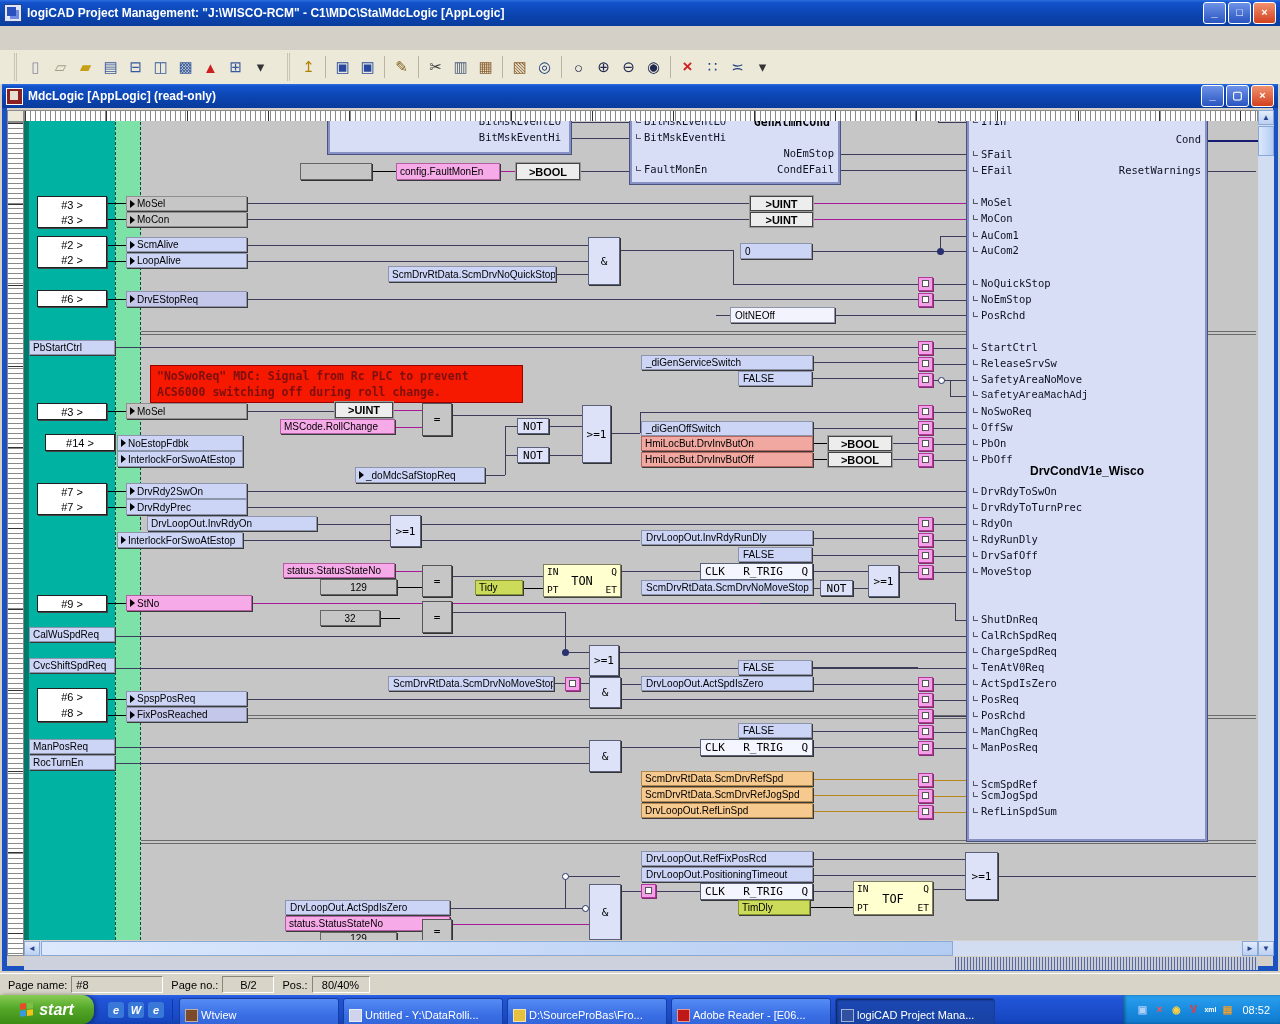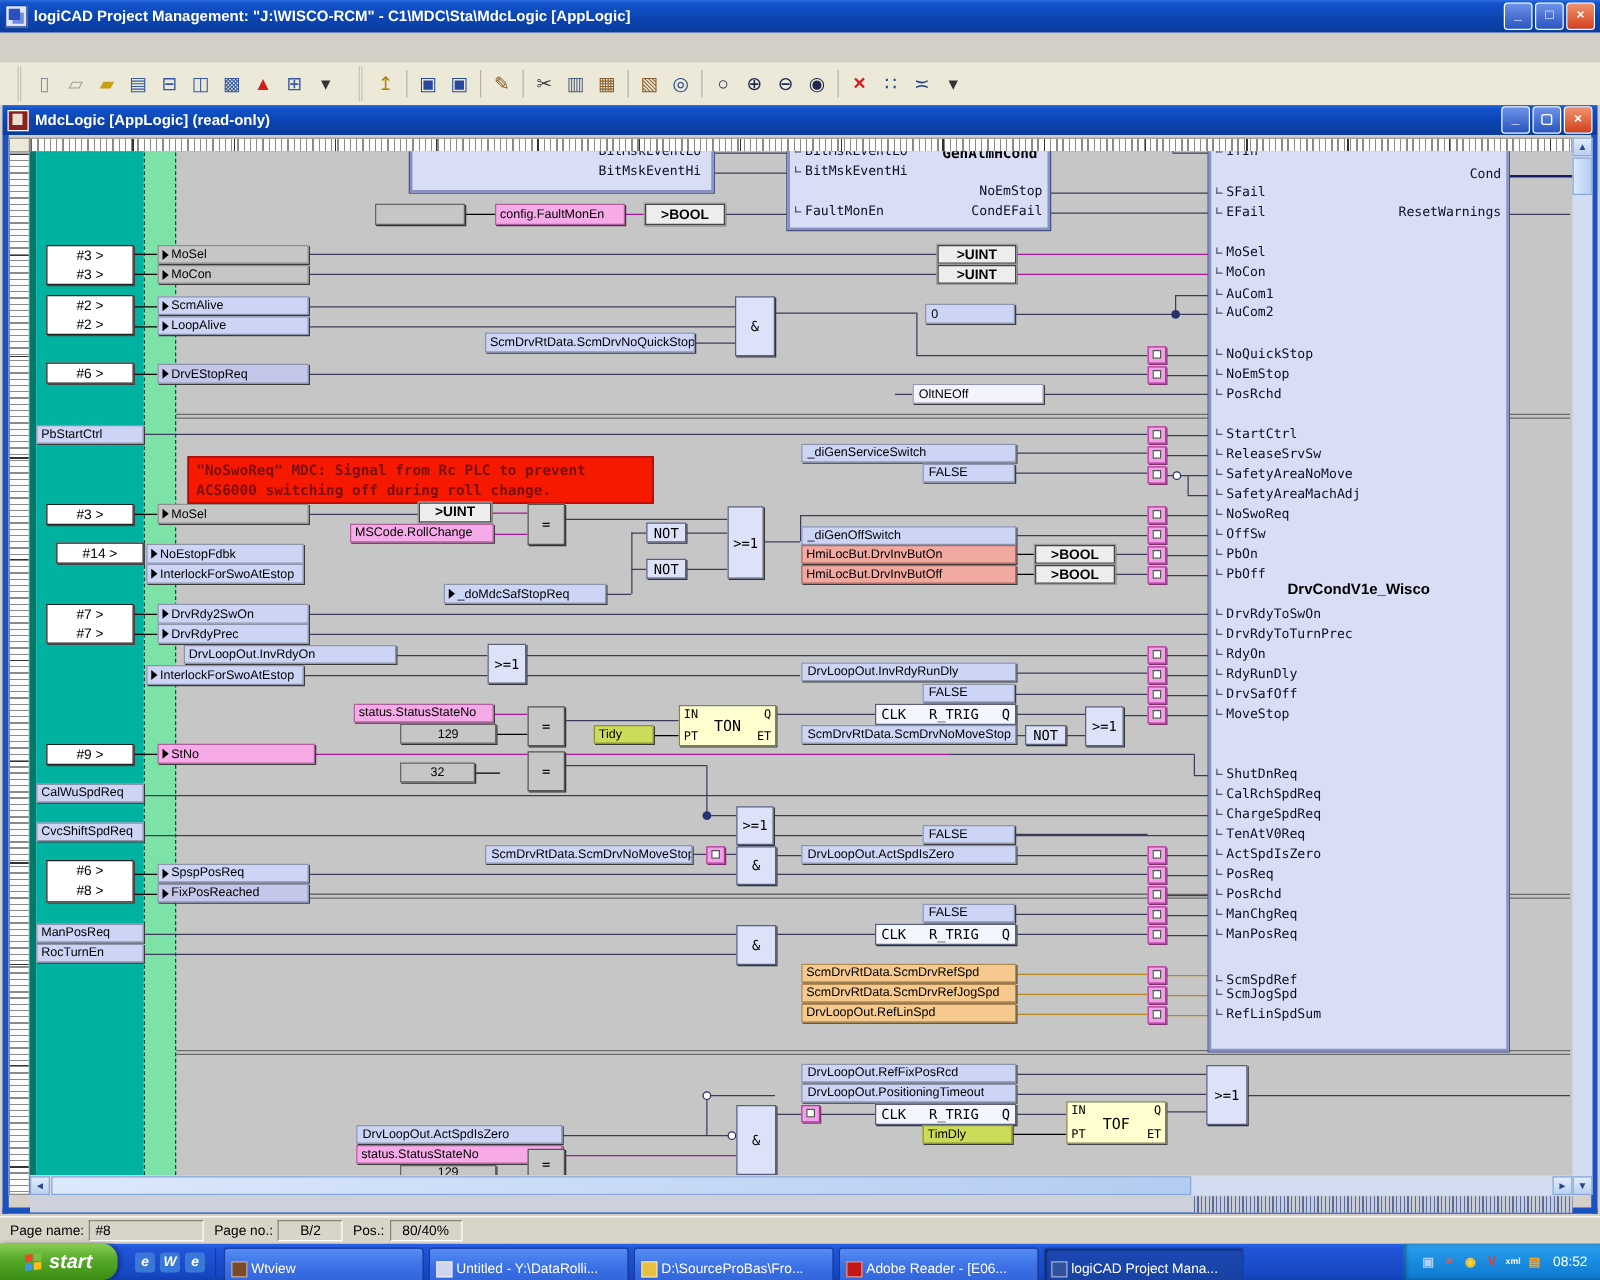--- a/index.html
+++ b/index.html
@@ -372,21 +372,21 @@
         <span class="bpin bpin-in" style="top: 82px; left: 4px;">MoSel</span>
         <span class="bpin bpin-in" style="top: 98px; left: 4px;">MoCon</span>
         <span class="bpin bpin-in" style="top: 115px; left: 4px;">AuCom1</span>
         <span class="bpin bpin-in" style="top: 130px; left: 4px;">AuCom2</span>
         <span class="bpin bpin-in" style="top: 163px; left: 4px;">NoQuickStop</span>
         <span class="bpin bpin-in" style="top: 179px; left: 4px;">NoEmStop</span>
         <span class="bpin bpin-in" style="top: 195px; left: 4px;">PosRchd</span>
         <span class="bpin bpin-in" style="top: 227px; left: 4px;">StartCtrl</span>
         <span class="bpin bpin-in" style="top: 243px; left: 4px;">ReleaseSrvSw</span>
         <span class="bpin bpin-in" style="top: 259px; left: 4px;">SafetyAreaNoMove</span>
-        <span class="bpin bpin-in" style="top: 275px; left: 4px;">SafetyAreaMachAdj</span>
+        <span class="bpin bpin-in" style="top: 275px; left: 4px; font-family: Liberation Mono, monospace;">SafetyAreaMachAdj</span>
         <span class="bpin bpin-in" style="top: 291px; left: 4px;">NoSwoReq</span>
         <span class="bpin bpin-in" style="top: 307px; left: 4px;">OffSw</span>
         <span class="bpin bpin-in" style="top: 323px; left: 4px;">PbOn</span>
         <span class="bpin bpin-in" style="top: 339px; left: 4px;">PbOff</span>
         <span class="bpin bpin-in" style="top: 371px; left: 4px;">DrvRdyToSwOn</span>
         <span class="bpin bpin-in" style="top: 387px; left: 4px;">DrvRdyToTurnPrec</span>
         <span class="bpin bpin-in" style="top: 403px; left: 4px;">RdyOn</span>
         <span class="bpin bpin-in" style="top: 419px; left: 4px;">RdyRunDly</span>
         <span class="bpin bpin-in" style="top: 435px; left: 4px;">DrvSafOff</span>
         <span class="bpin bpin-in" style="top: 451px; left: 4px;">MoveStop</span>

